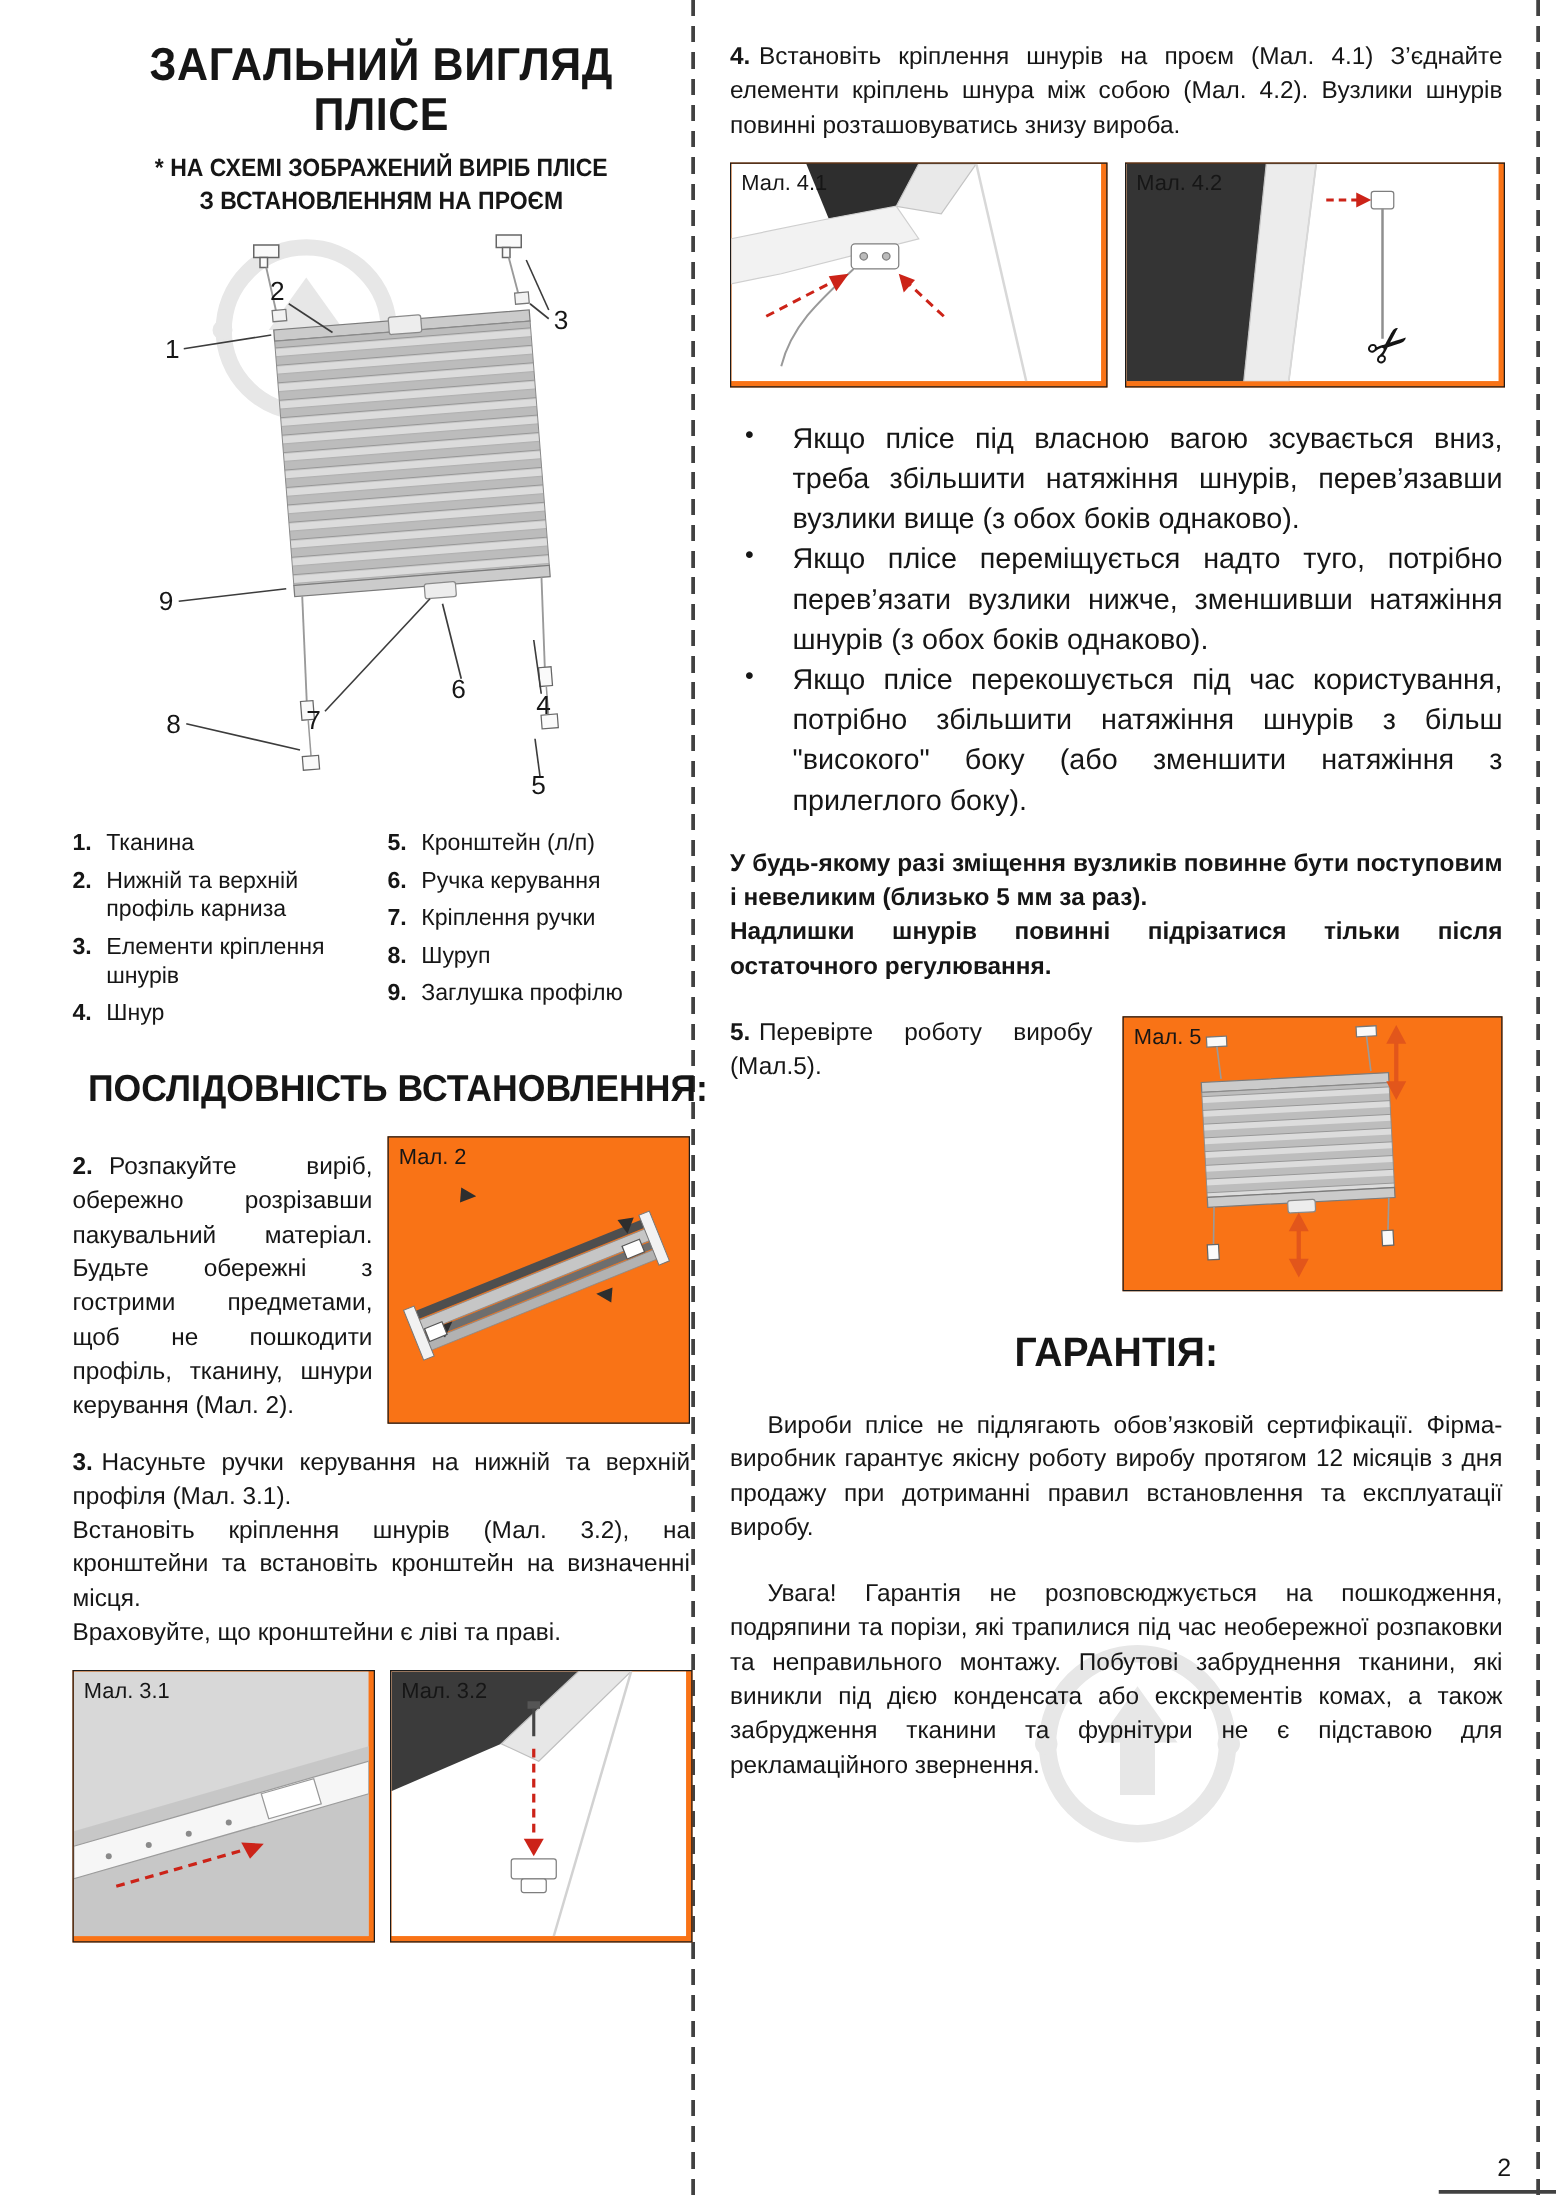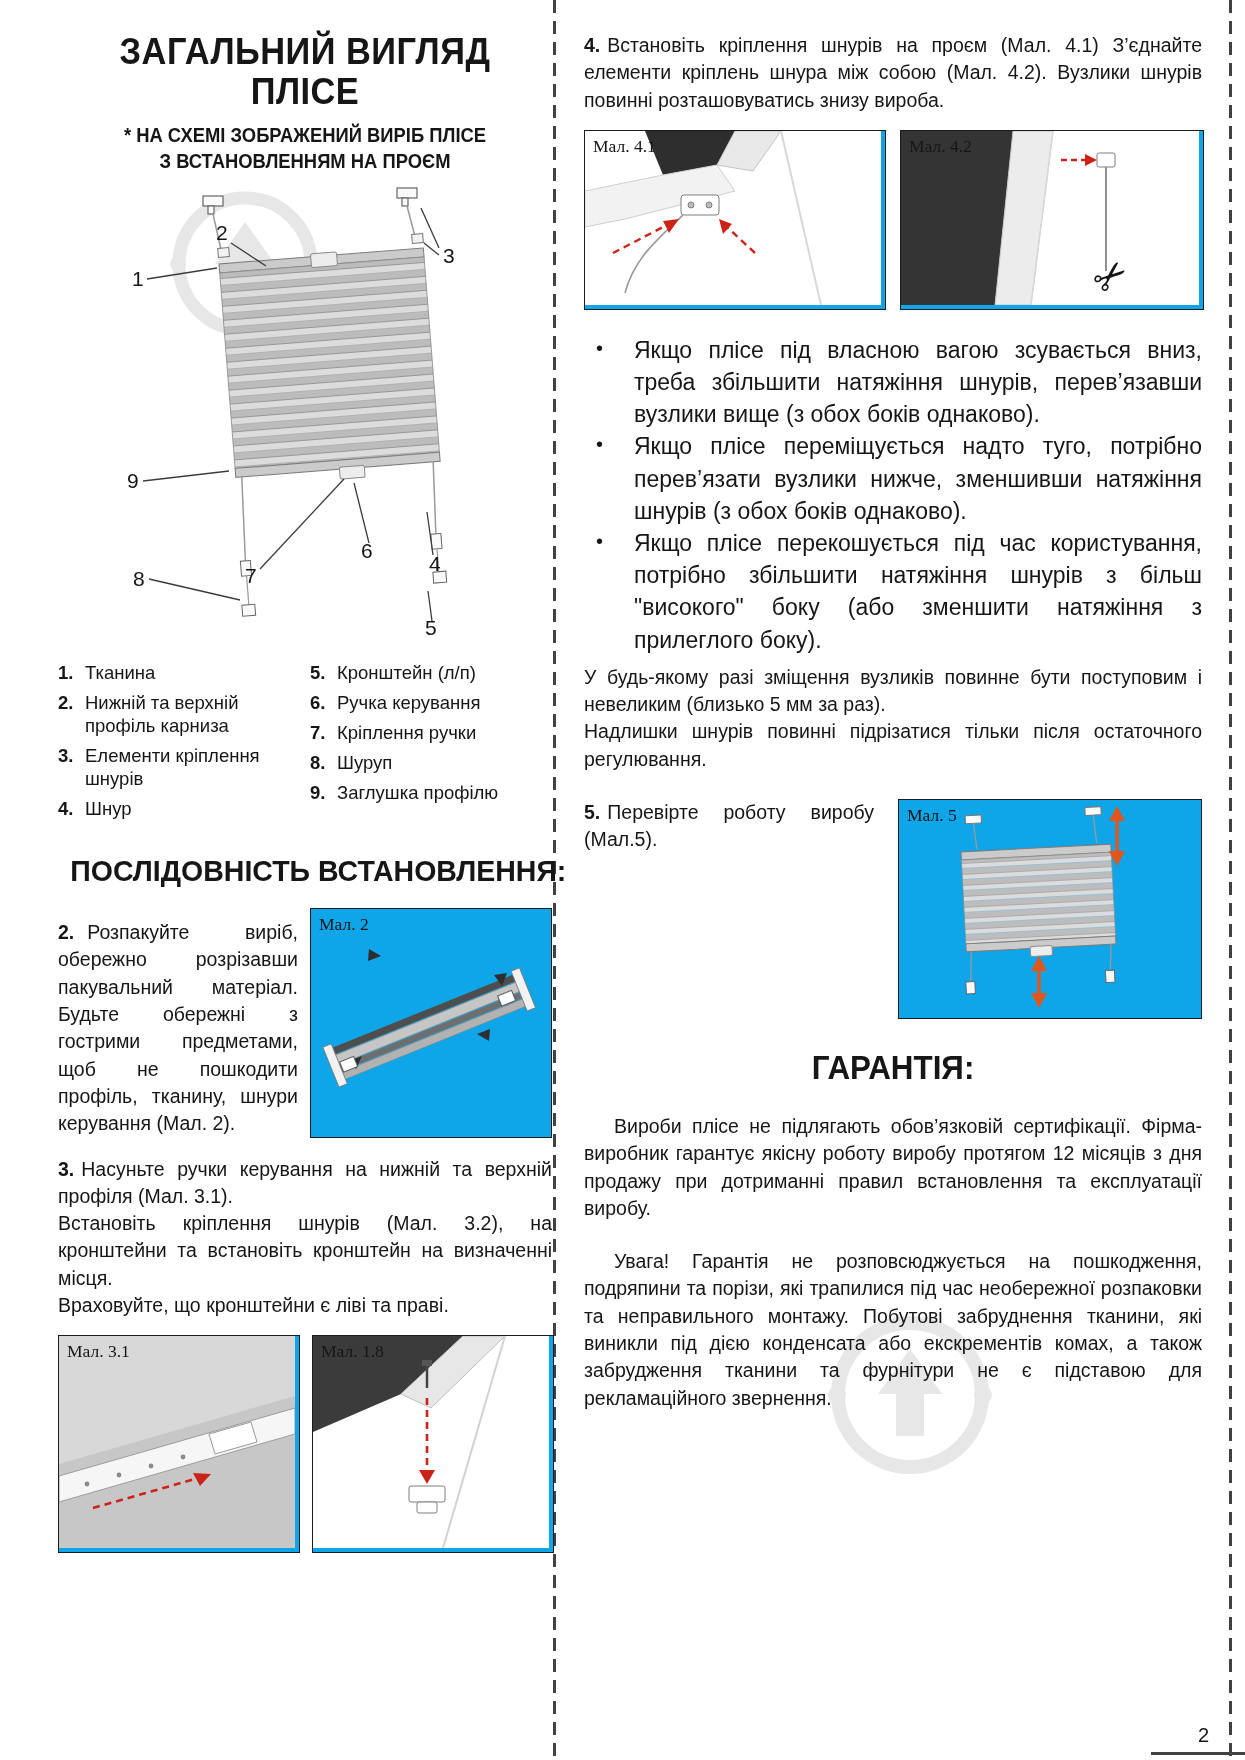--- a/index.html
+++ b/index.html
@@ -37,31 +37,31 @@
     transform:scaleX(.95); transform-origin:50% 50%; }
 
   .body-text { font-size:19.5px; line-height:1.4; text-align:justify; margin:0; }
   .stepnum { font-weight:700; margin-right:13px; }
   .stepnum-sm { font-weight:700; margin-right:7px; }
 
   .step2-row { display:flex; gap:12px; align-items:flex-end; }
   .step2-row .body-text { width:242px; }
   .step3 { margin-top:18px; }
 
-  .fig { border:1.6px solid #1b1b1b; position:relative; background:#0ea5e9; overflow:hidden; flex:0 0 auto;font-family:Liberation Serif, serif; }
+  .fig { border:1.6px solid #1b1b1b; position:relative; background:#f97316; overflow:hidden; flex:0 0 auto; }
   .fig-label { position:absolute; top:5px; left:8px; font-size:17.5px; z-index:2; }
   .figrow { display:flex; margin-top:16px; }
   #col-left .figrow { gap:12px; }
   #col-right .figrow { gap:14px; }
 
   ul.bullets { list-style:none; margin:24px 0 0; padding:0; }
   ul.bullets li { position:relative; padding-left:50px; text-align:justify; font-size:23px; line-height:1.4; }
   ul.bullets li::before { content:"•"; position:absolute; left:12px; top:0; font-size:20px; }
 
-  .adjust { margin-top:8px; }
+  .adjust { margin-top:22px;font-weight:bold; }
   .step5-row { display:flex; justify-content:space-between; margin-top:26px; align-items:flex-start; }
   .step5-text { width:290px; }
 
   .indent { text-indent:30px; }
   .wpara + .wpara { margin-top:26px; }
 
   .watermark2 { position:absolute; left:815px; top:1295px; z-index:0; }
 </style>
 </head>
 <body>
@@ -260,21 +260,21 @@
             <circle cx="124" cy="121" r="2.4"></circle>
         </g>
         <polygon points="150,98 192,86 198,106 156,118" fill="#ffffff" stroke="#999"></polygon>
         <g>
           <line x1="34" y1="172" x2="136" y2="143" stroke="#cc2318" stroke-width="2.6" stroke-dasharray="7 5"></line>
           <path d="M152 138 l-18 -1 7 13 z" fill="#cc2318"></path>
         </g>
       </svg>
     </div>
     <div class="fig" style="width:240px;height:216px">
-      <div class="fig-label">Мал. 1.8</div>
+      <div class="fig-label">Мал. 3.2</div>
       <svg viewBox="0 0 236 212" width="236" height="212">
         <rect width="236" height="212" fill="#fff"></rect>
         <polygon points="0,0 150,0 88,58 0,96" fill="#3b3b3b"></polygon>
         <polygon points="150,0 192,0 118,72 88,58" fill="#e7e7e7" stroke="#bfbfbf"></polygon>
         <line x1="192" y1="0" x2="130" y2="212" stroke="#d2d2d2" stroke-width="2"></line>
         <g fill="#fff" stroke="#7e7e7e">
           <rect x="96" y="150" width="36" height="16" rx="2"></rect>
           <rect x="104" y="166" width="20" height="11" rx="2"></rect>
         </g>
         <g>

